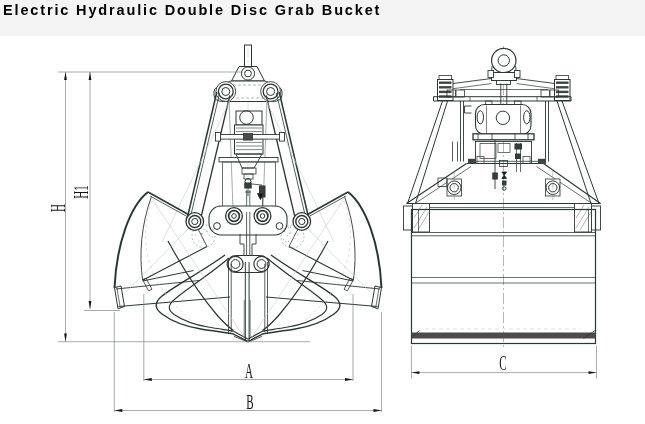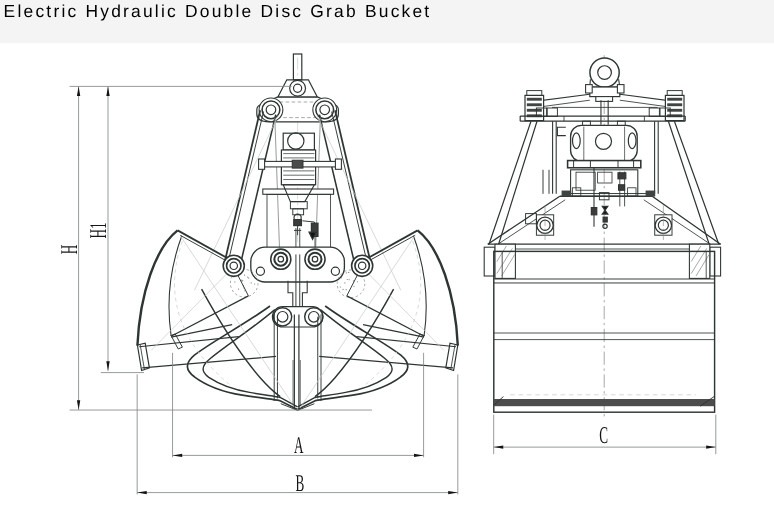--- a/index.html
+++ b/index.html
@@ -1,17 +1,17 @@
 <!DOCTYPE html>
 <html><head><meta charset="utf-8">
 <style>
   html,body{margin:0;padding:0;width:645px;height:424px;background:#fff;overflow:hidden}
   .hdr{position:absolute;left:0;top:0;width:645px;height:36px;background:#f4f4f4}
   .ttl{position:absolute;left:3px;top:2px;font-family:"Liberation Sans",sans-serif;
-       font-weight:normal;font-size:14.5px;color:#000;letter-spacing:1.85px}
+       font-weight:bold;font-size:14.5px;color:#000;letter-spacing:1.85px}
   svg{position:absolute;left:0;top:0}
 </style></head>
 <body>
 <div class="hdr"></div>
 <div class="ttl">Electric Hydraulic Double Disc Grab Bucket</div>
 <svg width="645" height="424" viewBox="0 0 645 424">
     <g stroke="#2e3634" fill="none" stroke-width="1">
       <path d="M248,48 L248,205" stroke-width="0.55" stroke="#c6cbc9" stroke-dasharray="10 3 2 3"></path>
       <rect x="244.5" y="45" width="7" height="21.5"></rect>
       <polygon points="239,66.5 257,66.5 264.5,81 231.5,81"></polygon>

